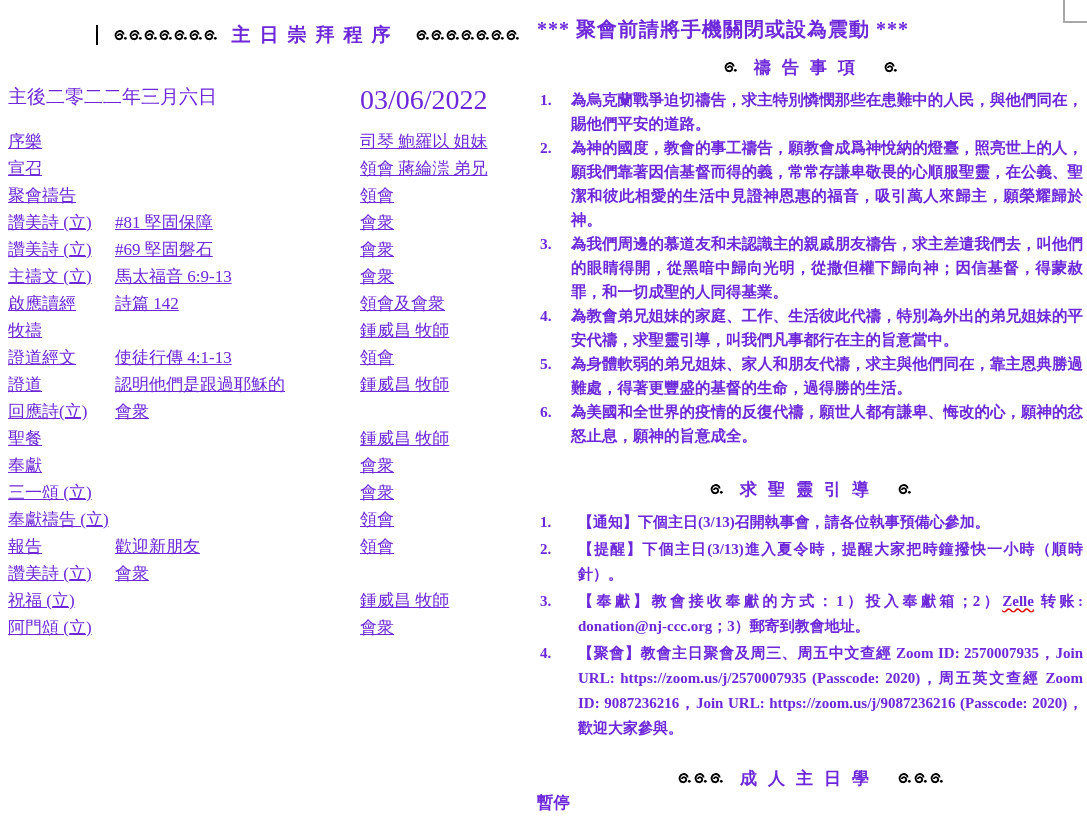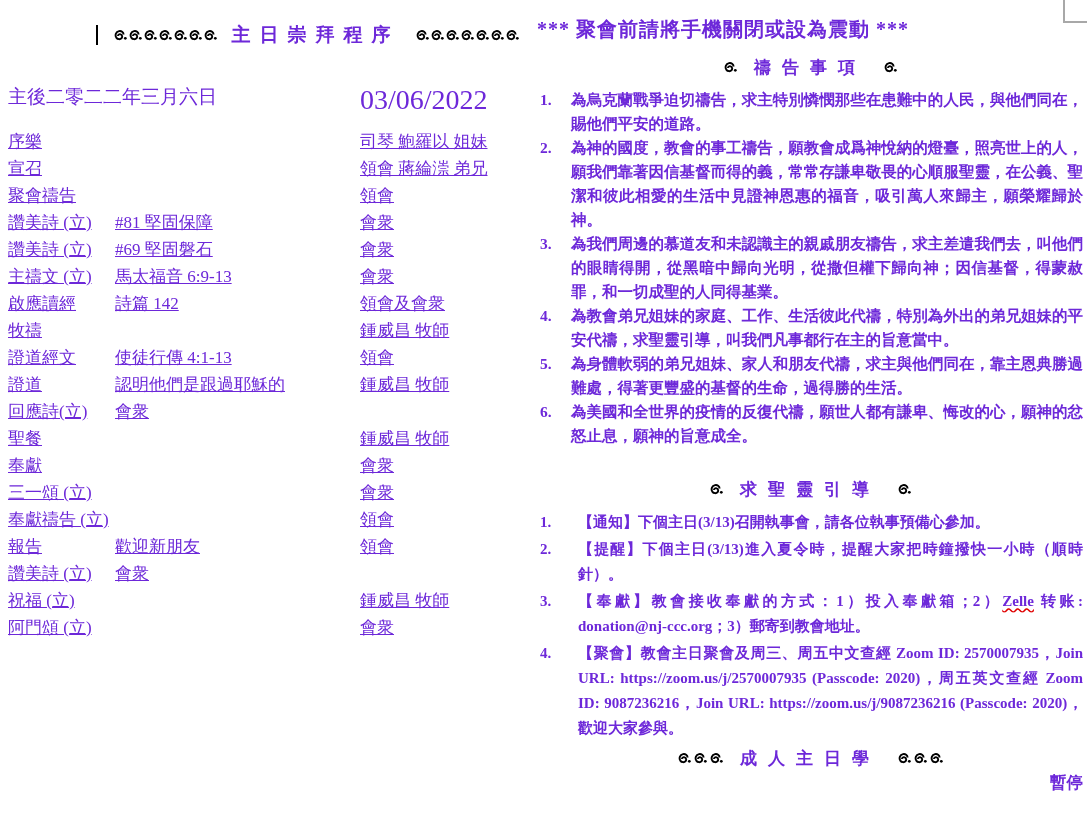--- a/index.html
+++ b/index.html
@@ -32,22 +32,22 @@
   .numlist{margin-top:9px;}
   .nitem{display:flex;font-weight:bold;}
   .prayerlist .nitem{font-size:15.5px;line-height:24px;}
   .prayerlist .num{width:31px;padding-left:3px;}
   .prayerlist .txt{flex:1;text-align:justify;}
   .annlist .nitem{font-size:15px;line-height:25px;margin-bottom:2px;}
   .annlist .num{width:38px;padding-left:3px;}
   .annlist .txt{flex:1;text-align:justify;}
   .ann-head{margin-top:30px;}
   .misspell{text-decoration:underline;text-decoration-style:wavy;text-decoration-color:#e00000;}
-  .ss-head{margin-top:6px;}
-  .ss-status{text-align:right;font-size:16.5px;font-weight:bold;margin-top:2px;}
+  .ss-head{margin-top:26px;}
+  .ss-status{text-align:left;font-size:16.5px;font-weight:bold;margin-top:2px;}
   .hidden-defs{position:absolute;width:0;height:0;overflow:hidden;}
 </style>
 </head>
 <body>
 
 <div class="page">
 
   <svg class="hidden-defs" aria-hidden="true">
     <defs>
       <g id="paisley">

